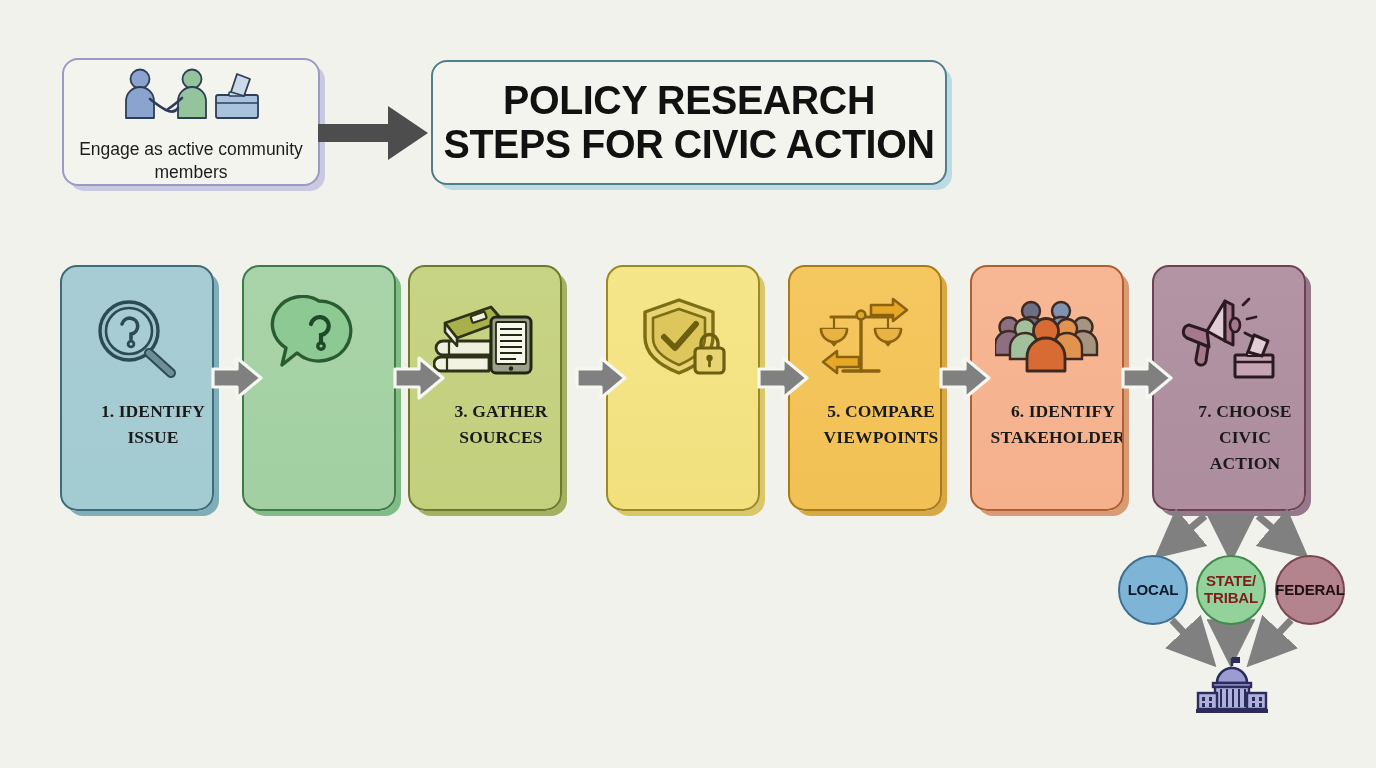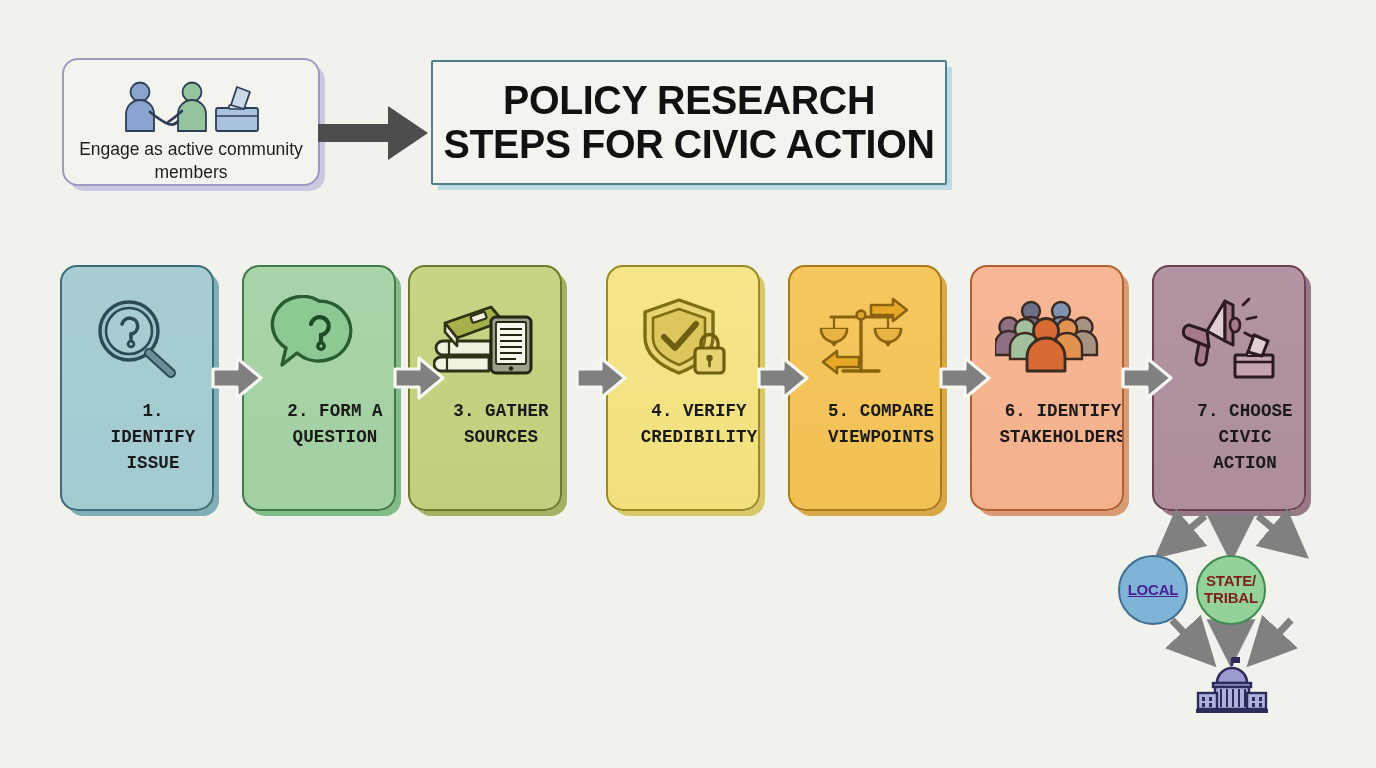--- a/index.html
+++ b/index.html
@@ -29,21 +29,21 @@
     width: 258px;
     height: 128px;
     background: #f4f4ef;
     border: 2.5px solid #9a9ac4;
     border-radius: 16px;
     box-shadow: 6px 6px 0 -1px #c9c9e2;
     box-sizing: border-box;
     display: flex;
     flex-direction: column;
     align-items: center;
-    justify-content: flex-end;
+    justify-content: space-between;
     padding-top: 8px;
   }
   .intro-icon {
     width: 150px;
     height: 56px;
     display: block;
   }
   .intro-text {
     font-size: 17.5px;
     line-height: 1.32;
@@ -64,21 +64,21 @@
 
   
   .title-box {
     position: absolute;
     left: 431px;
     top: 60px;
     width: 516px;
     height: 125px;
     background: #f4f4ef;
     border: 2.5px solid #4f7f8b;
-    border-radius: 2px;
+    border-radius: 16px;
     box-shadow: 6px 6px 0 -1px #bcdbe2;
     box-sizing: border-box;
     display: flex;
     align-items: center;
     justify-content: center;
   }
   .title-text {
     font-family: "Liberation Sans Narrow", "Liberation Sans", sans-serif;
     font-weight: 700;
     font-size: 41px;
@@ -112,21 +112,21 @@
   }
   .card-icon {
     margin-top: 28px;
     width: 104px;
     height: 86px;
     display: block;
     flex: none;
   }
   .card-label {
     margin-top: 18px;
-    font-family: Liberation Mono, monospace;
+    font-family: Liberation Serif, serif;
     font-weight: 700;
     font-size: 17.5px;
     line-height: 1.48;
     letter-spacing: 0.1px;
     color: #1a1a1a;
     text-align: center;
     text-transform: uppercase;
     padding: 0 5px;
     white-space: pre-line;
     margin-left: 32px;
@@ -224,22 +224,20 @@
       <div class="card-label">1. IDENTIFY
 ISSUE</div>
     </div>
 
     <div class="card" style="left:242px;background:linear-gradient(180deg,#a9d4a9,#a2d0a2);border:2.5px solid #3f7a4a;box-shadow:6px 6px 0 -1px #81bb86;">
       <svg class="card-icon" viewBox="0 0 104 86">
         <path d="M52 6 a32 30 0 1 1 -22 52 l-15 12 l4 -17 a30 28 0 0 1 33 -47 z" fill="#8dc993" stroke="#2a5c32" stroke-width="3.4" stroke-linejoin="round"></path>
         <path d="M44 29 a9 9 0 1 1 10 11 v6" fill="none" stroke="#1f4a27" stroke-width="4.2" stroke-linecap="round"></path>
         <circle cx="54" cy="51" r="3.2" fill="none" stroke="#1f4a27" stroke-width="3.4"></circle>
       </svg>
-      <div class="card-label">2. FORM A
-QUESTION</div>
     </div>
 
     <div class="card" style="left:408px;background:linear-gradient(180deg,#c8d485,#c2cf7d);border:2.5px solid #6d7a2e;box-shadow:6px 6px 0 -1px #a3b163;">
       <svg class="card-icon" viewBox="0 0 104 86">
 
         <path d="M8 62 h48 v14 H8 a4 4 0 0 1 0 -14 z" fill="#f3f3e4" stroke="#2e3318" stroke-width="2.8" stroke-linejoin="round"></path>
         <path d="M14 62 v14" stroke="#2e3318" stroke-width="2.2"></path>
 
         <path d="M10 46 h48 v14 H10 a4 4 0 0 1 0 -14 z" fill="#eff0dd" stroke="#2e3318" stroke-width="2.8" stroke-linejoin="round"></path>
         <path d="M16 46 v14" stroke="#2e3318" stroke-width="2.2"></path>
@@ -268,22 +266,20 @@
       <svg class="card-icon" viewBox="0 0 104 86">
         <path d="M48 5 L82 17 V42 C82 60 66 71 48 78 C30 71 14 60 14 42 V17 Z" fill="#e8d472" stroke="#7d6d14" stroke-width="3.4" stroke-linejoin="round"></path>
         <path d="M48 14 L74 23 V43 C74 56 62 64 48 70 C34 64 22 56 22 43 V23 Z" fill="#ddc75d" stroke="#7d6d14" stroke-width="2.6" stroke-linejoin="round"></path>
         <path d="M33 42 L44 53 L65 29" fill="none" stroke="#6e5f10" stroke-width="6" stroke-linecap="round" stroke-linejoin="round"></path>
 
         <path d="M70 54 v-6 a8.5 8.5 0 0 1 17 0 v6" fill="none" stroke="#6e5f10" stroke-width="3.4"></path>
         <rect x="64" y="53" width="29" height="25" rx="4" fill="#e8d472" stroke="#6e5f10" stroke-width="3.2"></rect>
         <circle cx="78.5" cy="63" r="3.2" fill="#6e5f10"></circle>
         <path d="M78.5 65 v6" stroke="#6e5f10" stroke-width="2.8" stroke-linecap="round"></path>
       </svg>
-      <div class="card-label">4. VERIFY
-CREDIBILITY</div>
     </div>
 
     <div class="card" style="left:788px;background:linear-gradient(180deg,#f5c75f,#f2c155);border:2.5px solid #a97b18;box-shadow:6px 6px 0 -1px #d9a846;">
       <svg class="card-icon" viewBox="0 0 104 86">
 
         <path d="M48 18 V76" stroke="#8a6310" stroke-width="3.4" stroke-linecap="round"></path>
         <path d="M30 76 h36" stroke="#8a6310" stroke-width="3.4" stroke-linecap="round"></path>
         <path d="M18 22 h60" stroke="#8a6310" stroke-width="3.2" stroke-linecap="round"></path>
         <circle cx="48" cy="20" r="4.4" fill="#e0a72c" stroke="#8a6310" stroke-width="2.6"></circle>
 
@@ -382,25 +378,28 @@
       <path d="M1205 516 L1168 547"></path>
       <path d="M1231 516 L1231 545"></path>
       <path d="M1258 516 L1295 547"></path>
       <path d="M1172 620 L1204 654"></path>
       <path d="M1231 627 L1231 650"></path>
       <path d="M1291 620 L1259 654"></path>
     </g>
   </svg>
 
   <div class="circle" style="left:1118px;top:555px;width:70px;height:70px;background:#7eb4d6;border:2.5px solid #3f6f91;">
-    <div class="circle-label" style="color:#4c1d95;text-decoration:underline;">LOCAL</div>
+    <div class="circle-label" style="color:#0f172a;">LOCAL</div>
   </div>
   <div class="circle" style="left:1196px;top:555px;width:70px;height:70px;background:#93d39b;border:2.5px solid #3f8a4d;">
     <div class="circle-label" style="color:#7f1d1d;">STATE/
 TRIBAL</div>
+  </div>
+  <div class="circle" style="left:1275px;top:555px;width:70px;height:70px;background:#b4848e;border:2.5px solid #7a4650;">
+    <div class="circle-label" style="color:#1f1014;">FEDERAL</div>
   </div>
 
   <svg class="capitol" viewBox="0 0 74 62">
     <path d="M37 3 v8" stroke="#2b2b5c" stroke-width="2.4"></path>
     <rect x="37" y="2" width="8" height="6" fill="#2b2b5c"></rect>
     <path d="M22 28 a15 15 0 0 1 30 0 z" fill="#9c9cd2" stroke="#2b2b5c" stroke-width="2.6" stroke-linejoin="round"></path>
     <rect x="18" y="28" width="38" height="4" fill="#9c9cd2" stroke="#2b2b5c" stroke-width="2.4"></rect>
     <rect x="20" y="32" width="34" height="22" fill="#b0b0dd" stroke="#2b2b5c" stroke-width="2.4"></rect>
     <g stroke="#2b2b5c" stroke-width="2">
       <path d="M26 34 v18"></path>

